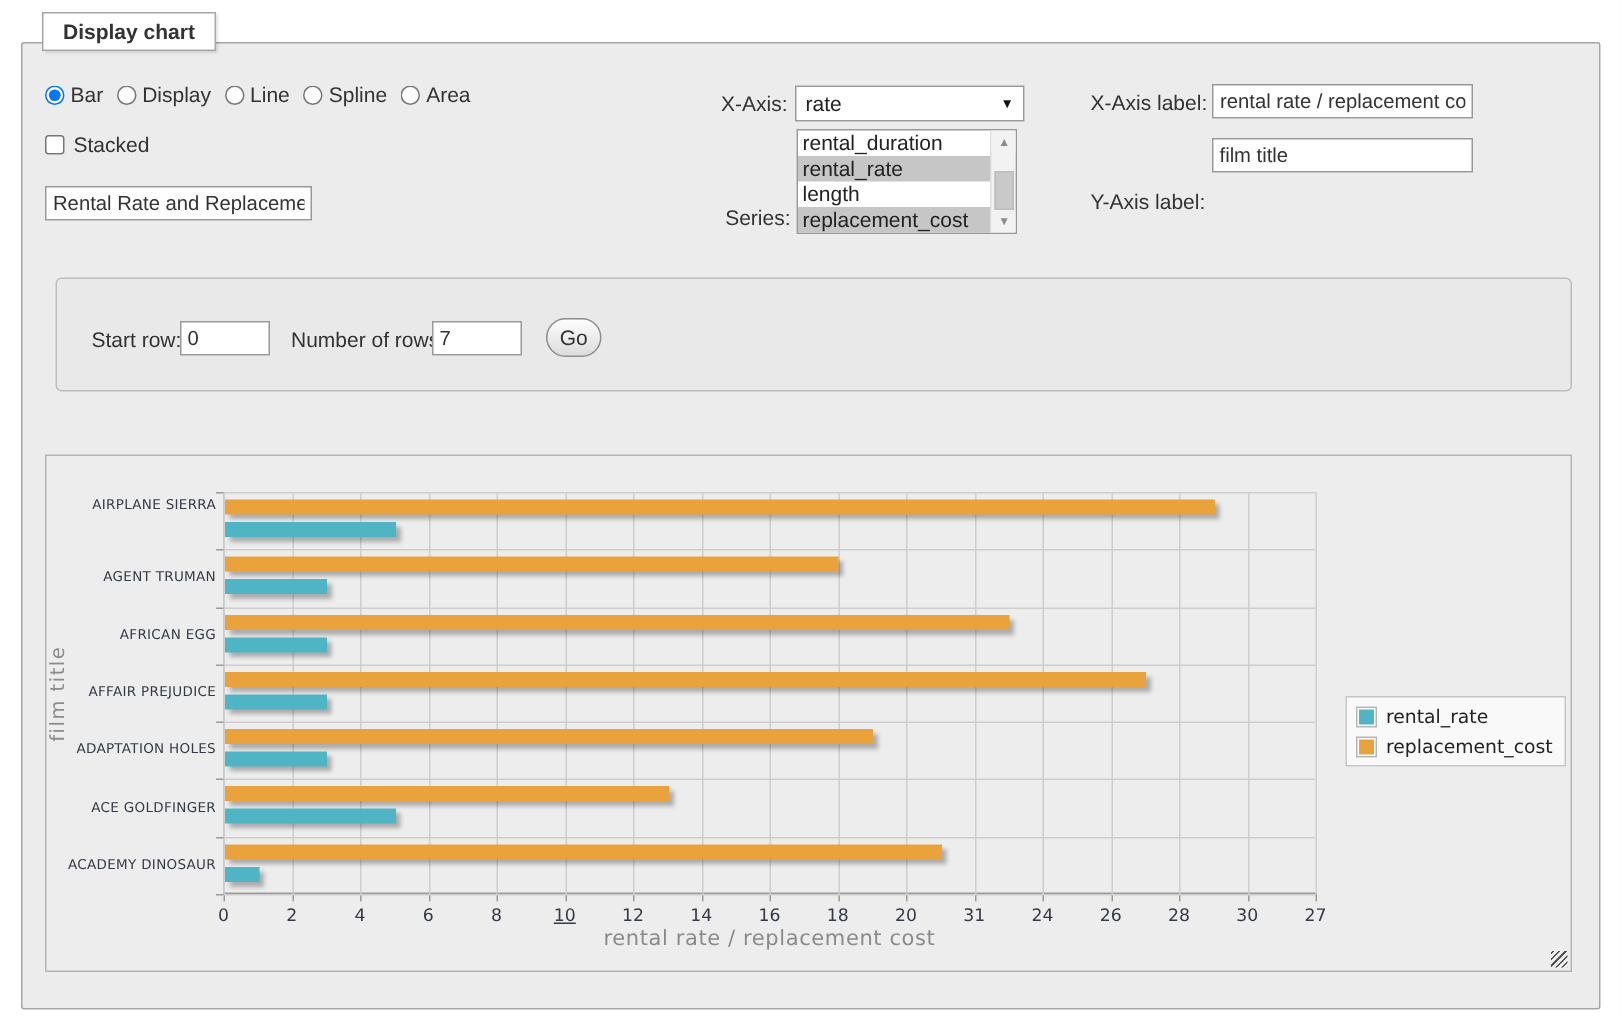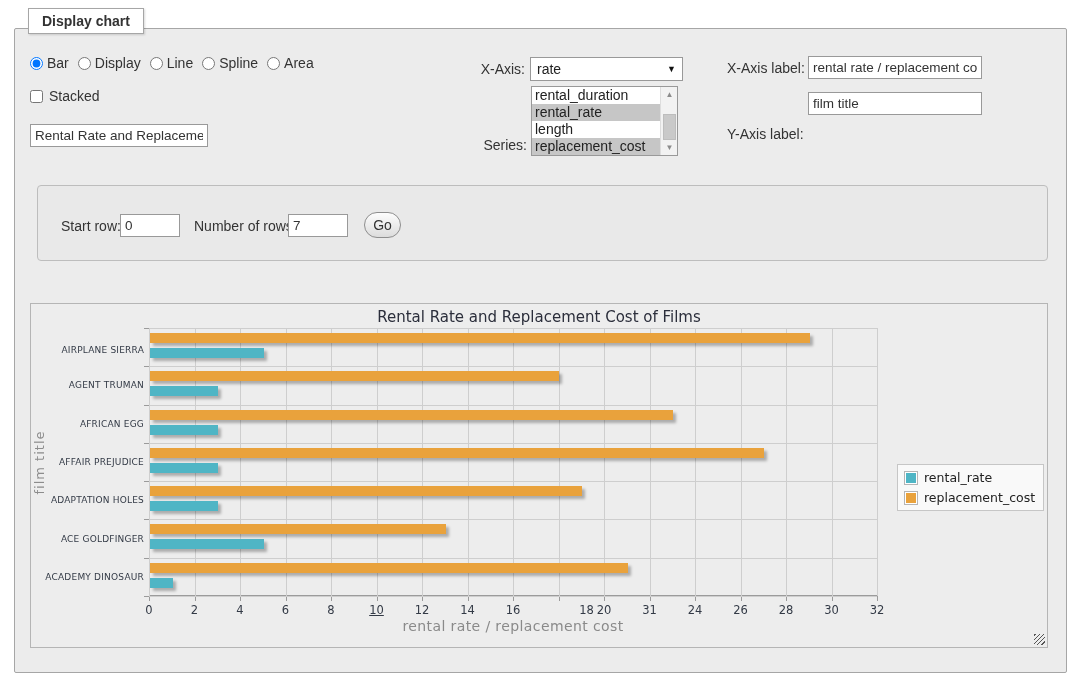--- a/index.html
+++ b/index.html
@@ -151,21 +151,20 @@
 
   <div class="rows-panel">
     <div class="ctl-label" style="left:23px; top:32px;">Start row:</div>
     <input type="text" style="position: absolute; left: 82px; top: 28px; width: 60px; height: 23px;" value="0">
     <div class="ctl-label" style="left:156px; top:32px;">Number of rows:</div>
     <input type="text" style="position: absolute; left: 250px; top: 28px; width: 60px; height: 23px;" value="7">
     <div class="go-btn">Go</div>
   </div>
 
   <div class="chart-box" id="chart-box">
-    <div class="chart-title">Rental Rate and Replacement Cost of Films</div>
     <div class="plot" id="plot">
       <div class="axis-line-y"></div>
       <div class="axis-line-x"></div>
     <div class="vgrid" style="left: 0px;"></div>
         <div class="xtickmark" style="left: 0px; top: 268px;"></div>
         <div class="vgrid" style="left: 45.5px;"></div>
         <div class="xtickmark" style="left: 45.5px; top: 268px;"></div>
         <div class="vgrid" style="left: 91px;"></div>
         <div class="xtickmark" style="left: 91px; top: 268px;"></div>
         <div class="vgrid" style="left: 136.5px;"></div>
@@ -246,29 +245,29 @@
     <div class="resize-handle"></div>
   <div class="xtick-label" style="left: 118px; top: 299px;">0</div>
       <div class="xtick-label" style="left: 163.5px; top: 299px;">2</div>
       <div class="xtick-label" style="left: 209px; top: 299px;">4</div>
       <div class="xtick-label" style="left: 254.5px; top: 299px;">6</div>
       <div class="xtick-label" style="left: 300px; top: 299px;">8</div>
       <div class="xtick-label" style="left: 345.5px; top: 299px; text-decoration: underline;">10</div>
       <div class="xtick-label" style="left: 391px; top: 299px;">12</div>
       <div class="xtick-label" style="left: 436.5px; top: 299px;">14</div>
       <div class="xtick-label" style="left: 482px; top: 299px;">16</div>
-      <div class="xtick-label" style="left: 527.5px; top: 299px; margin-left: 28px;">18</div>
+      <div class="xtick-label" style="left: 527.5px; top: 299px;">18</div>
       <div class="xtick-label" style="left: 573px; top: 299px;">20</div>
       <div class="xtick-label" style="left: 618.5px; top: 299px;">31</div>
       <div class="xtick-label" style="left: 664px; top: 299px;">24</div>
       <div class="xtick-label" style="left: 709.5px; top: 299px;">26</div>
       <div class="xtick-label" style="left: 755px; top: 299px;">28</div>
       <div class="xtick-label" style="left: 800.5px; top: 299px; text-align: right;">30</div>
-      <div class="xtick-label" style="left: 846px; top: 299px;">32</div>
-      <div class="cat-label" style="top: 41px;">AIRPLANE SIERRA</div>
+      <div class="xtick-label" style="left: 846px; top: 299px;">27</div>
+      <div class="cat-label" style="top: 28px;">AIRPLANE SIERRA</div>
       <div class="cat-label" style="top: 76.4286px; text-align: right;">AGENT TRUMAN</div>
       <div class="cat-label" style="top: 114.714px;">AFRICAN EGG</div>
       <div class="cat-label" style="top: 153px;">AFFAIR PREJUDICE</div>
       <div class="cat-label" style="top: 191.286px;">ADAPTATION HOLES</div>
       <div class="cat-label" style="top: 229.571px;">ACE GOLDFINGER</div>
       <div class="cat-label" style="top: 267.857px;">ACADEMY DINOSAUR</div>
     </div>
 </div>
 
 </body></html>

